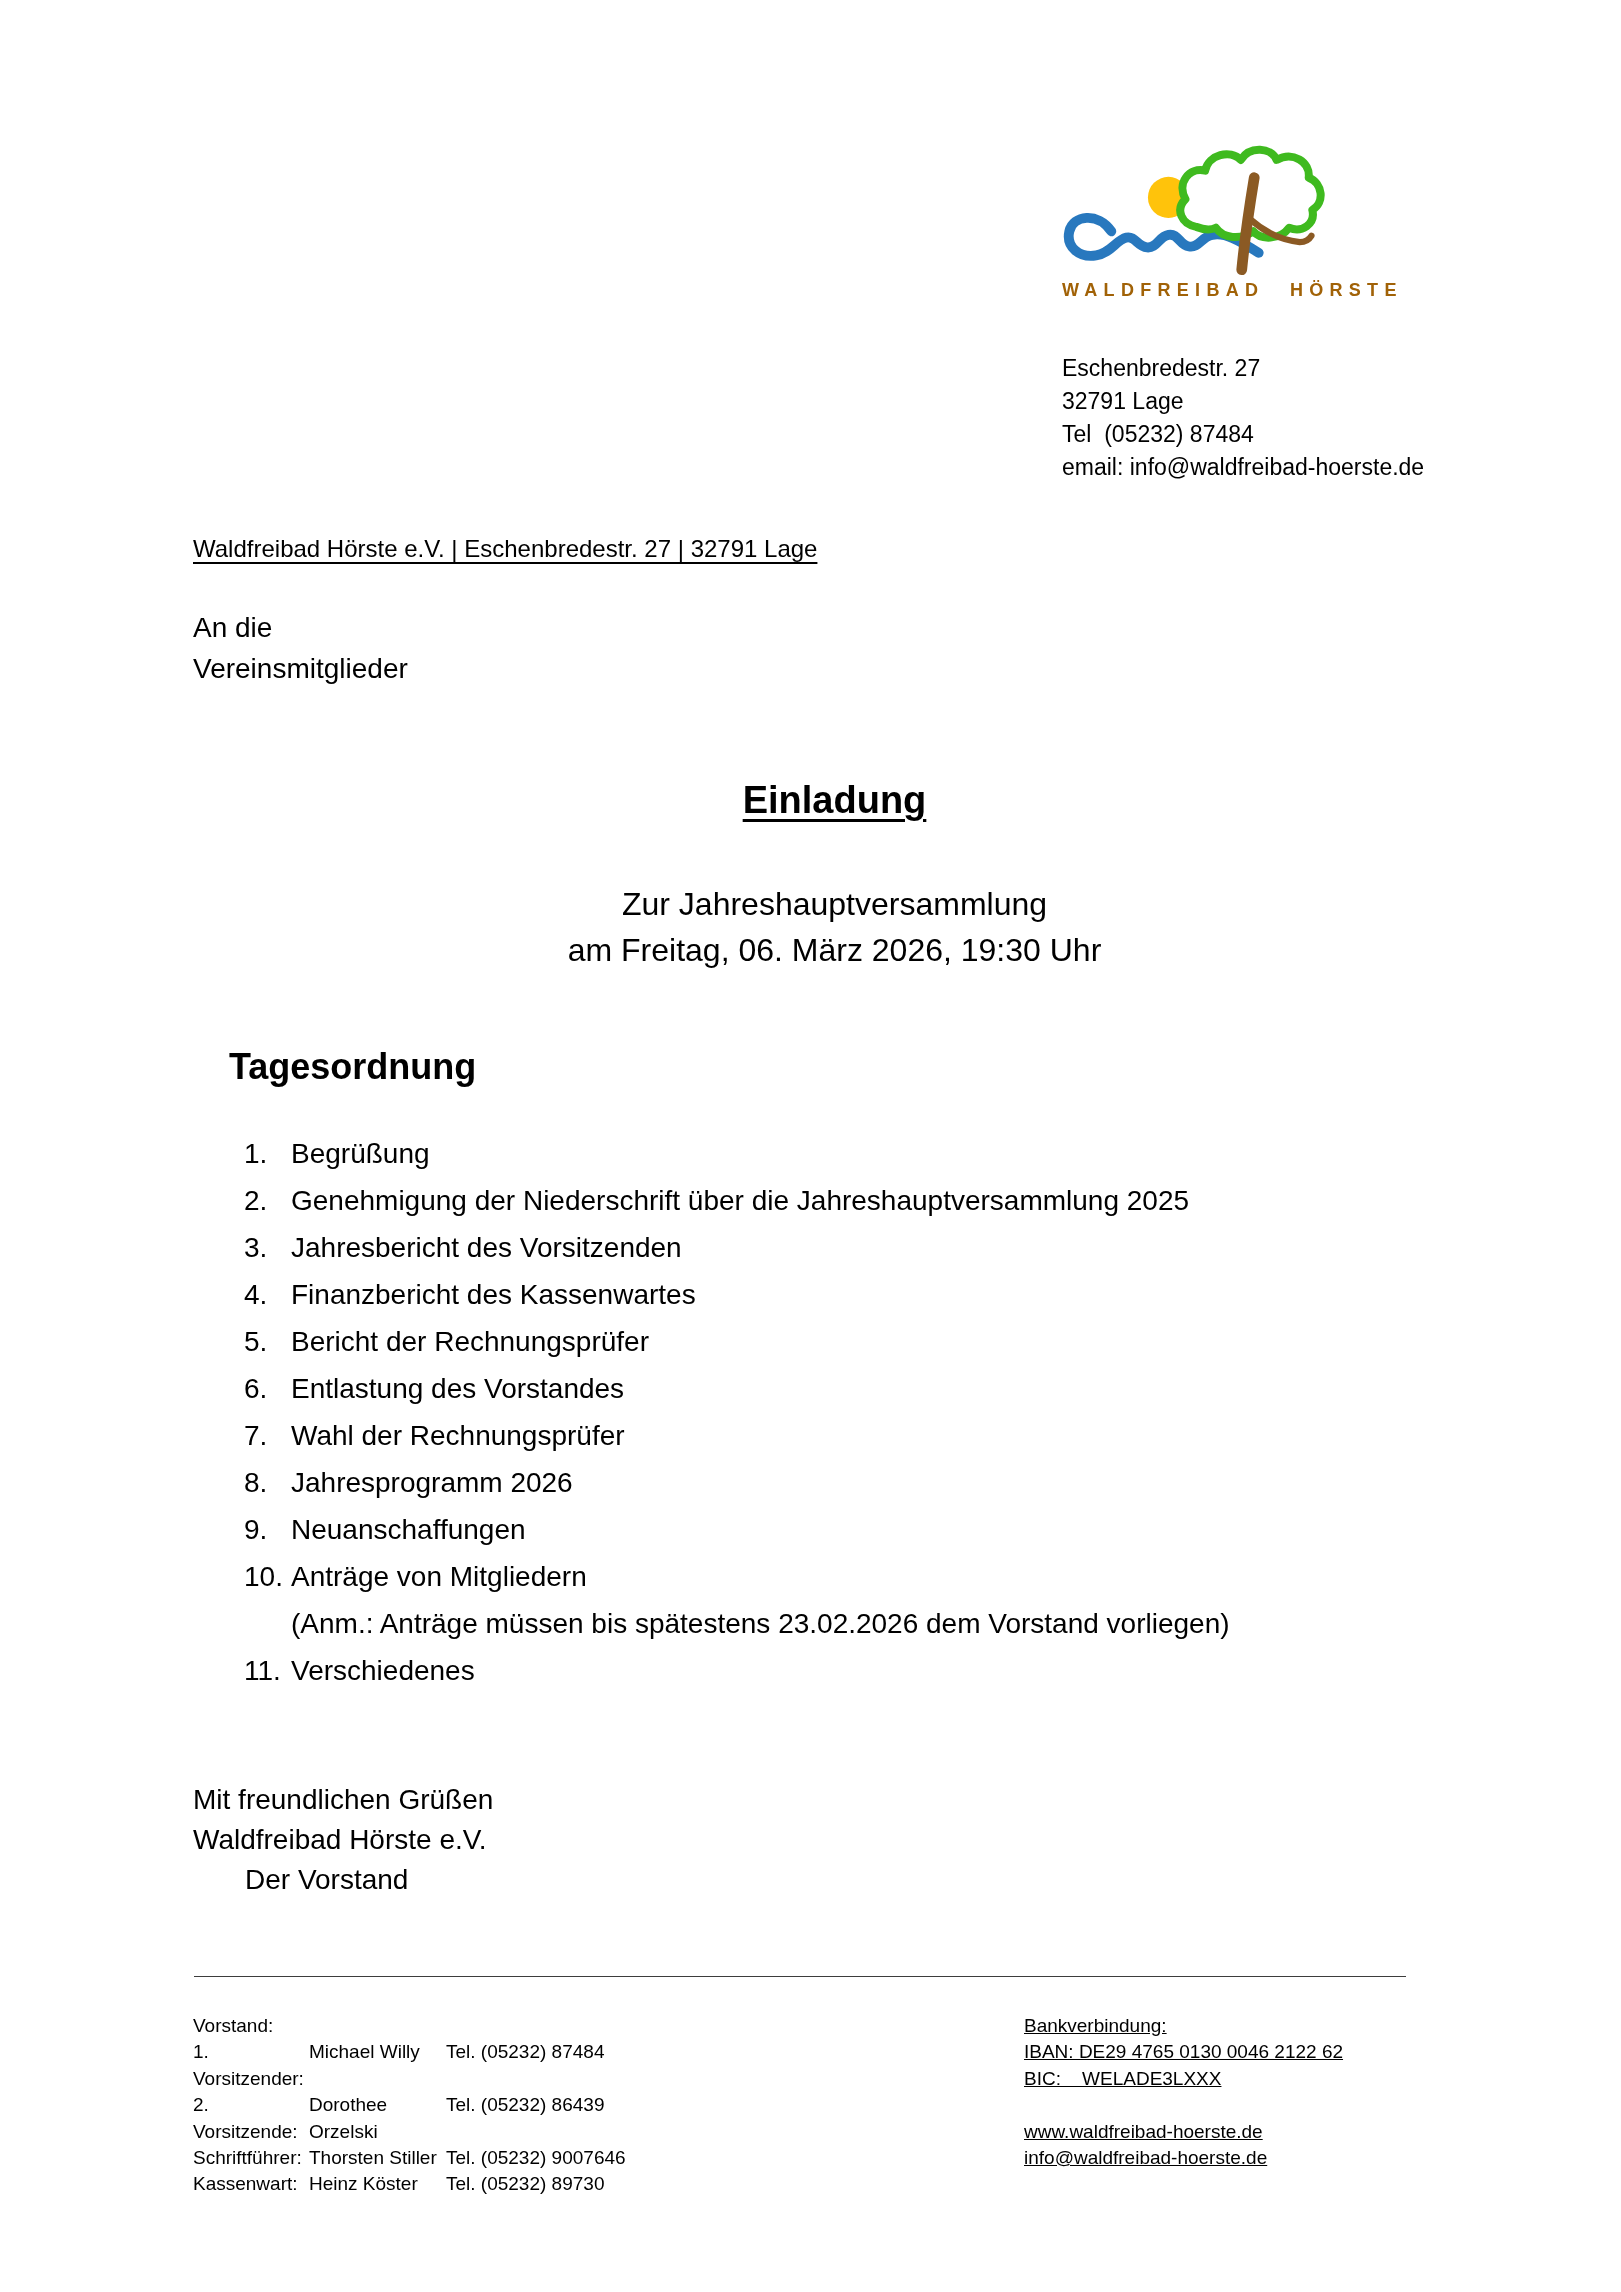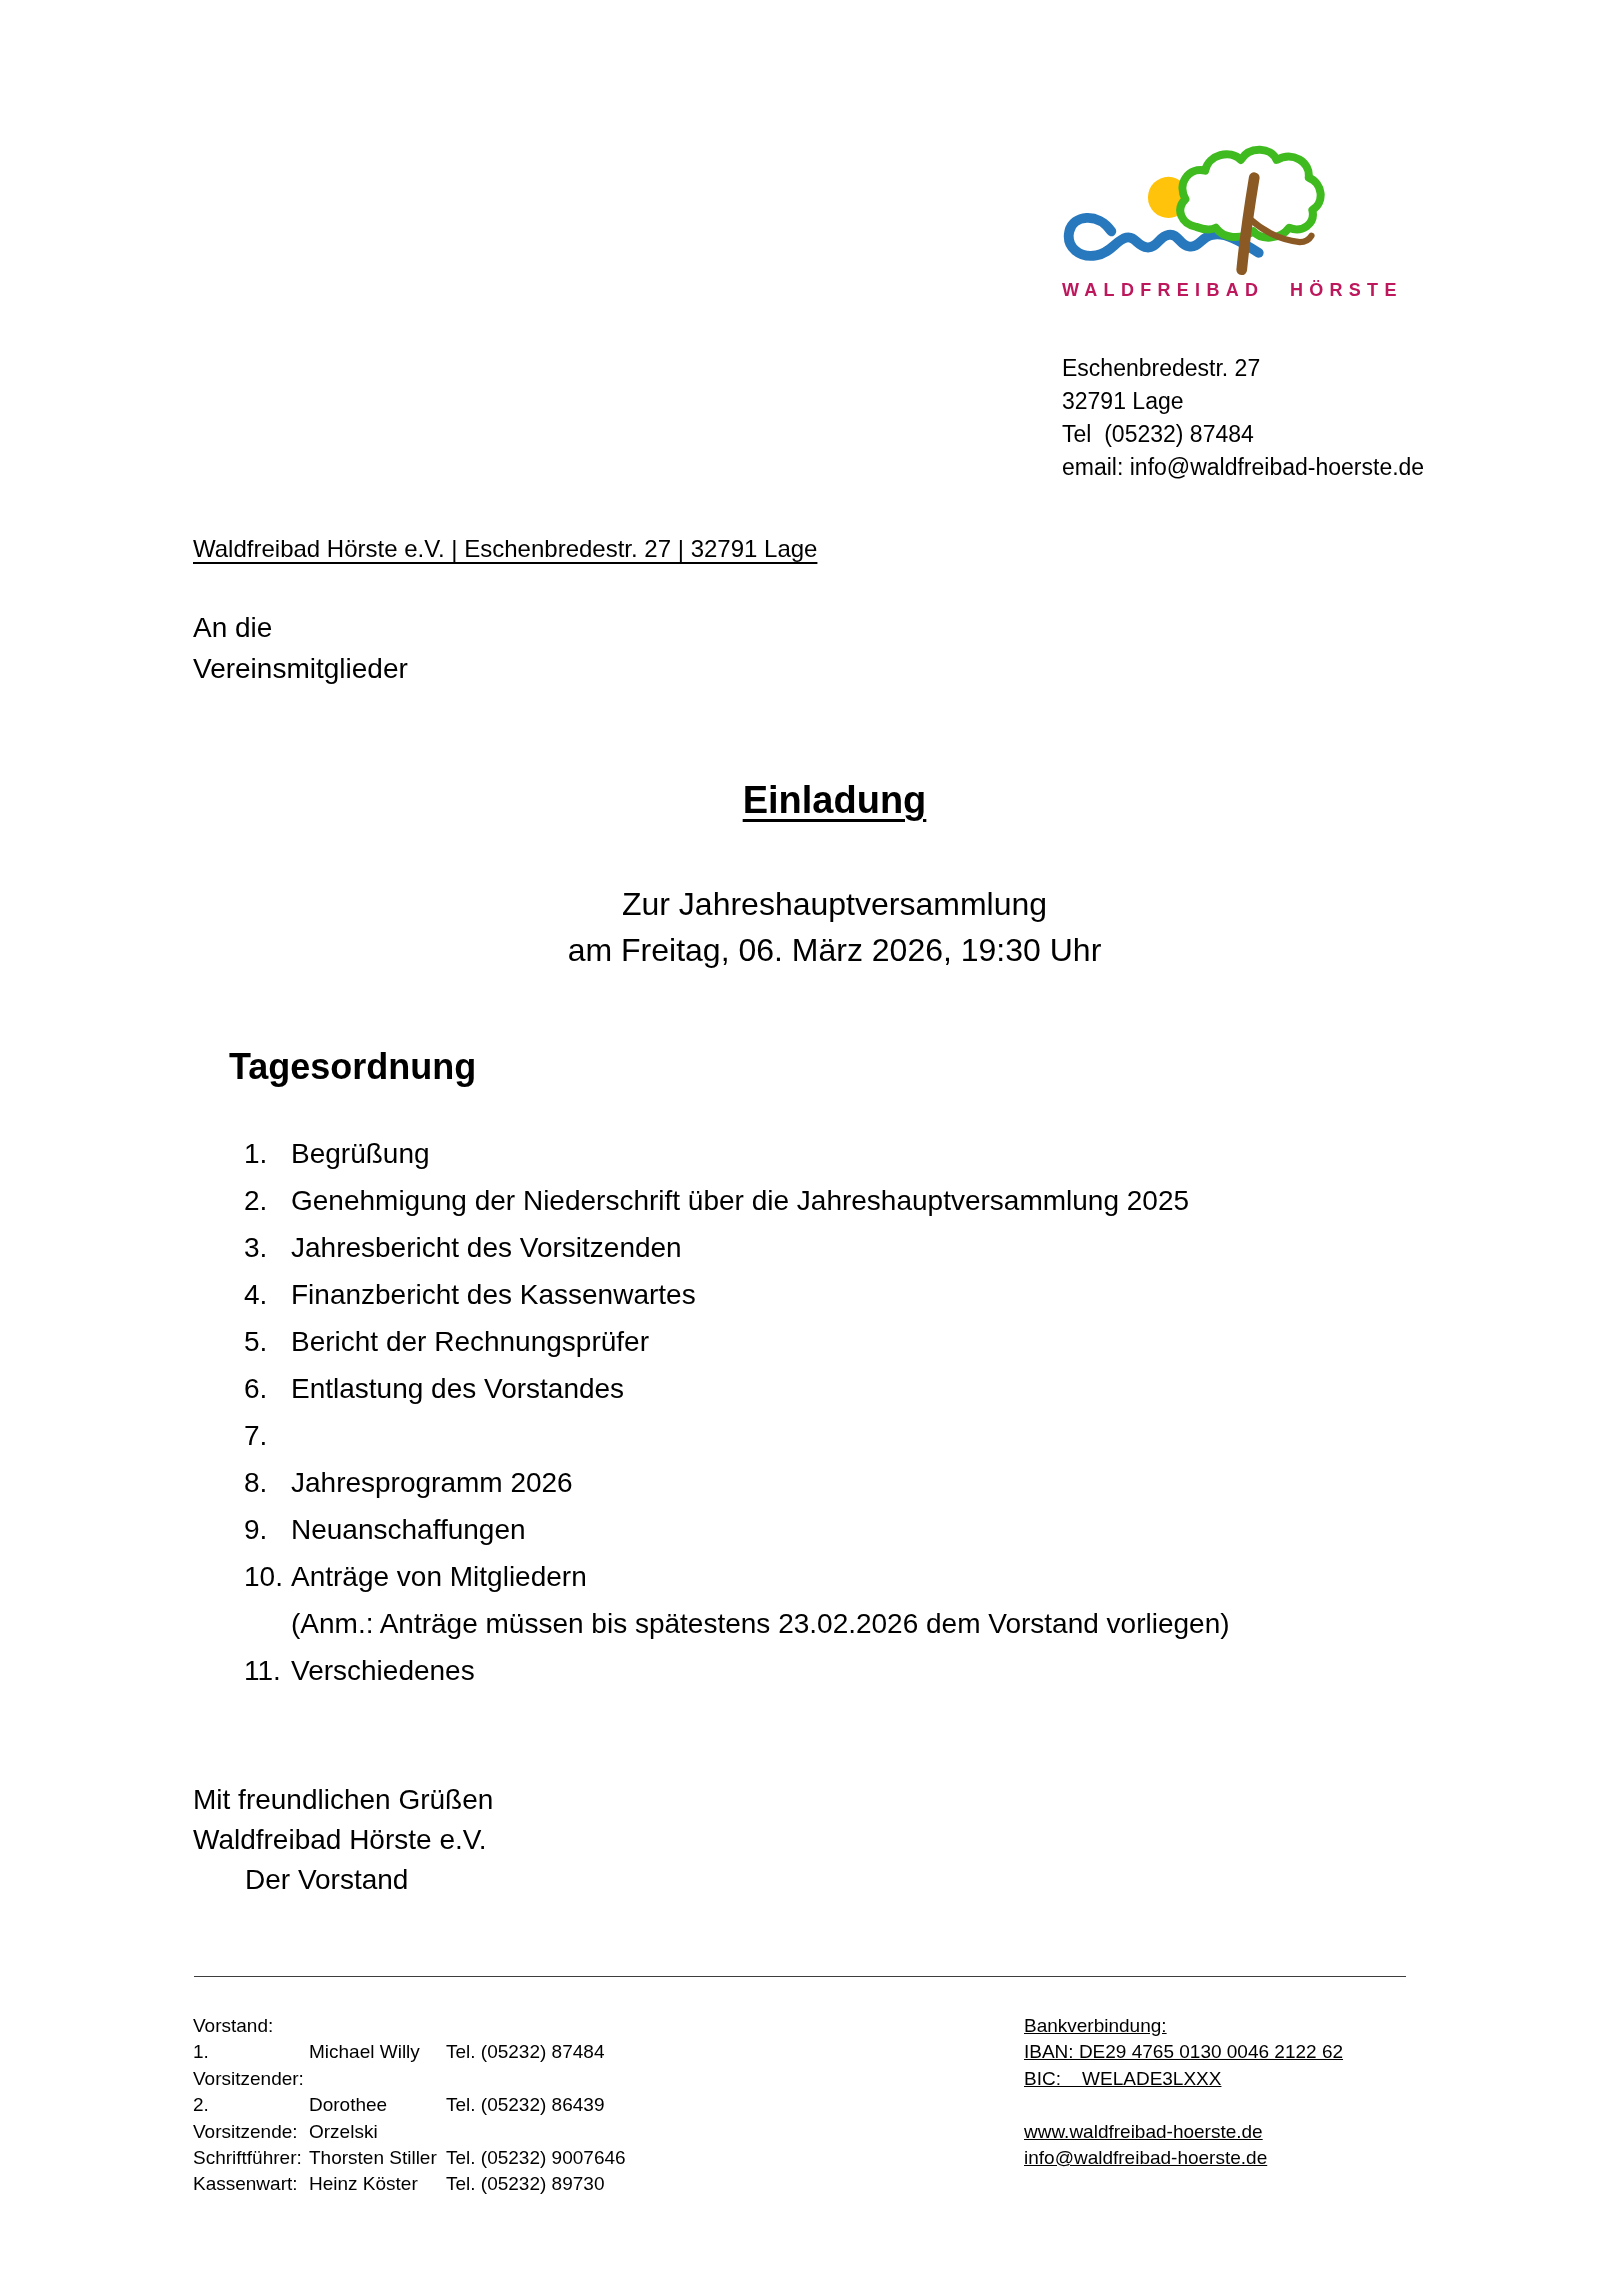--- a/index.html
+++ b/index.html
@@ -11,21 +11,21 @@
     color:#000;
     overflow:hidden;
   }
   
   .logo{position:absolute;left:1062px;top:142px;width:296px;}
   .logo svg{display:block;}
   .logo-text{
     margin-top:3.6px;
     font-size:18px;font-weight:bold;
     letter-spacing:6.3px;word-spacing:14.3px;
-    color:#be185d;white-space:pre;
+    color:#a16207;white-space:pre;
   }
   
   .address{position:absolute;left:1062px;top:352px;font-size:23px;line-height:33px;}
   .address div{white-space:pre;}
   
   .sender{position:absolute;left:193px;top:535px;font-size:24px;}
   .sender span{text-decoration:underline;text-underline-offset:5.4px;text-decoration-thickness:1.8px;}
   .recipient{position:absolute;left:193px;top:607px;font-size:28px;line-height:41px;}
   
   .center-block{position:absolute;left:194px;width:1281px;text-align:center;}
@@ -125,20 +125,21 @@
     <div class="agenda-item">
       <span class="num">5.</span>
       <span class="txt">Bericht der Rechnungsprüfer</span>
     </div>
     <div class="agenda-item">
       <span class="num">6.</span>
       <span class="txt">Entlastung des Vorstandes</span>
     </div>
     <div class="agenda-item">
       <span class="num">7.</span>
+      <span class="txt">Wahl der Rechnungsprüfer</span>
     </div>
     <div class="agenda-item">
       <span class="num">8.</span>
       <span class="txt">Jahresprogramm 2026</span>
     </div>
     <div class="agenda-item">
       <span class="num">9.</span>
       <span class="txt">Neuanschaffungen</span>
     </div>
     <div class="agenda-item">

